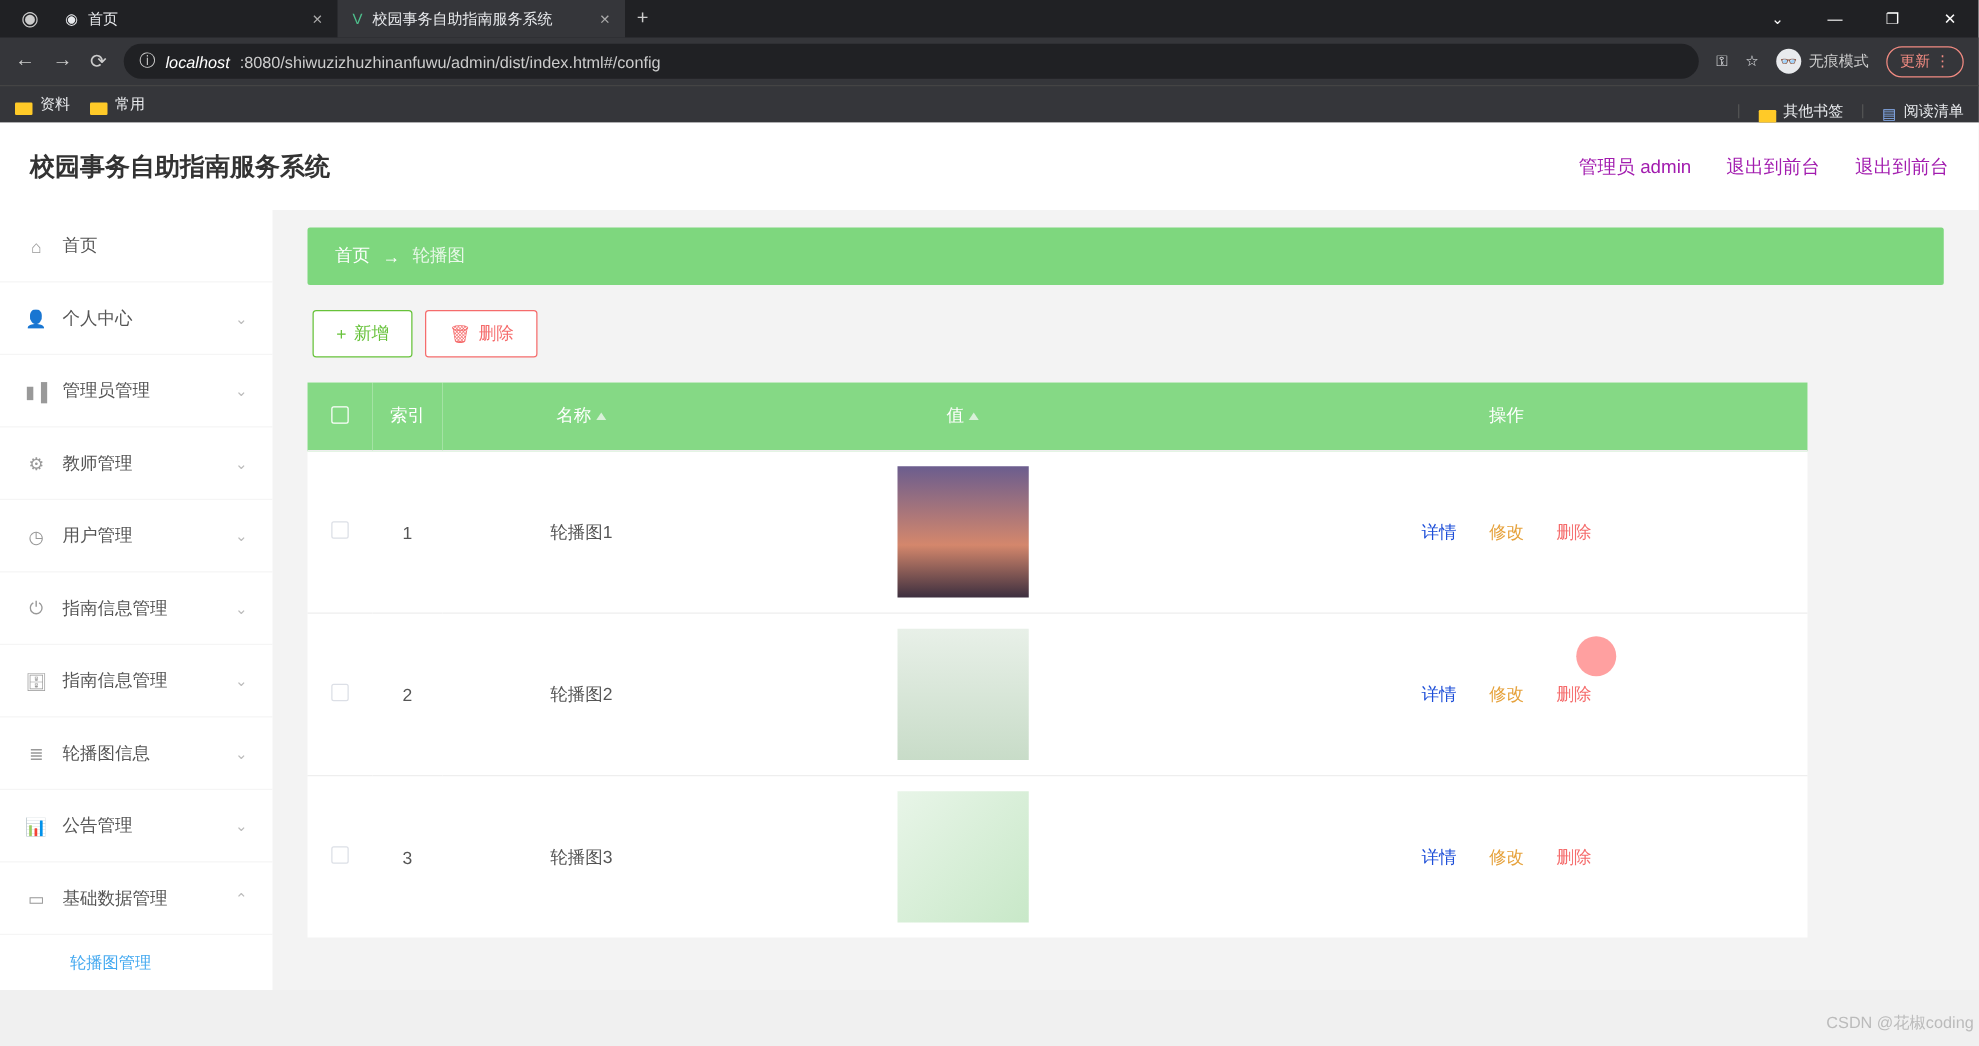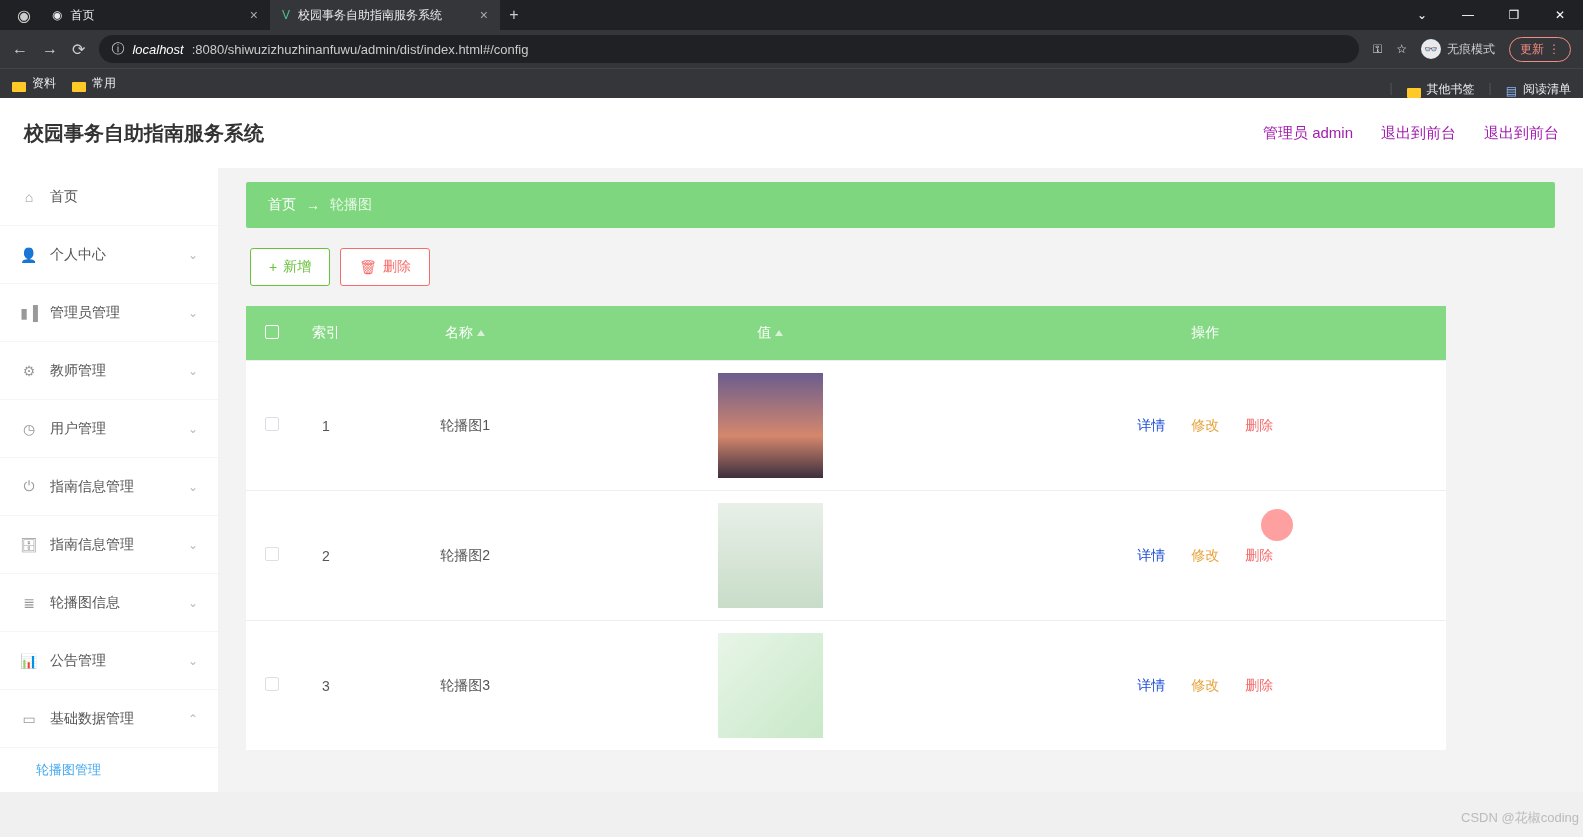--- a/index.html
+++ b/index.html
@@ -34,21 +34,21 @@
     
     .app-header { display: flex; align-items: center; height: 70px; padding: 0 24px; background: #fff; }
     .app-title { font-size: 20px; font-weight: bold; color: #333; }
     .app-header-right { margin-left: auto; display: flex; gap: 28px; font-size: 15px; color: #a21caf; }
     
     .app-body { display: flex; background: #f3f3f3; }
     .sidebar { width: 218px; background: #fff; }
     .side-item { display: flex; align-items: center; height: 58px; padding: 0 20px; gap: 12px; font-size: 14px; color: #555; border-bottom: 1px solid #f5f5f5; }
     .side-icon { width: 18px; color: #999; display: flex; align-items: center; justify-content: center; }
     .side-chevron { margin-left: auto; color: #bbb; font-size: 12px; }
-    .side-sub { padding-left: 36px; height: 44px; display: flex; align-items: center; font-size: 13px; color: #44a9f0; }
+    .side-sub { padding-left: 56px; height: 44px; display: flex; align-items: center; font-size: 13px; color: #44a9f0; }
     
     .content { flex: 1; padding: 14px 28px; }
     .breadcrumb { background: #7ed77e; color: #fff; padding: 14px 22px; border-radius: 2px; display: flex; align-items: center; gap: 10px; font-size: 14px; }
     .breadcrumb .bc-home { color: #fff; font-weight: 500; }
     .breadcrumb .bc-sep { color: #fff; }
     .breadcrumb .bc-current { color: #e8f8e8; }
     
     .actions { display: flex; gap: 10px; padding: 20px 4px; }
     .action-btn { padding: 9px 18px; border: 1px solid; border-radius: 3px; font-size: 14px; background: #fff; cursor: pointer; display: flex; align-items: center; gap: 6px; }
     .btn-add { border-color: #67c23a; color: #67c23a; }

